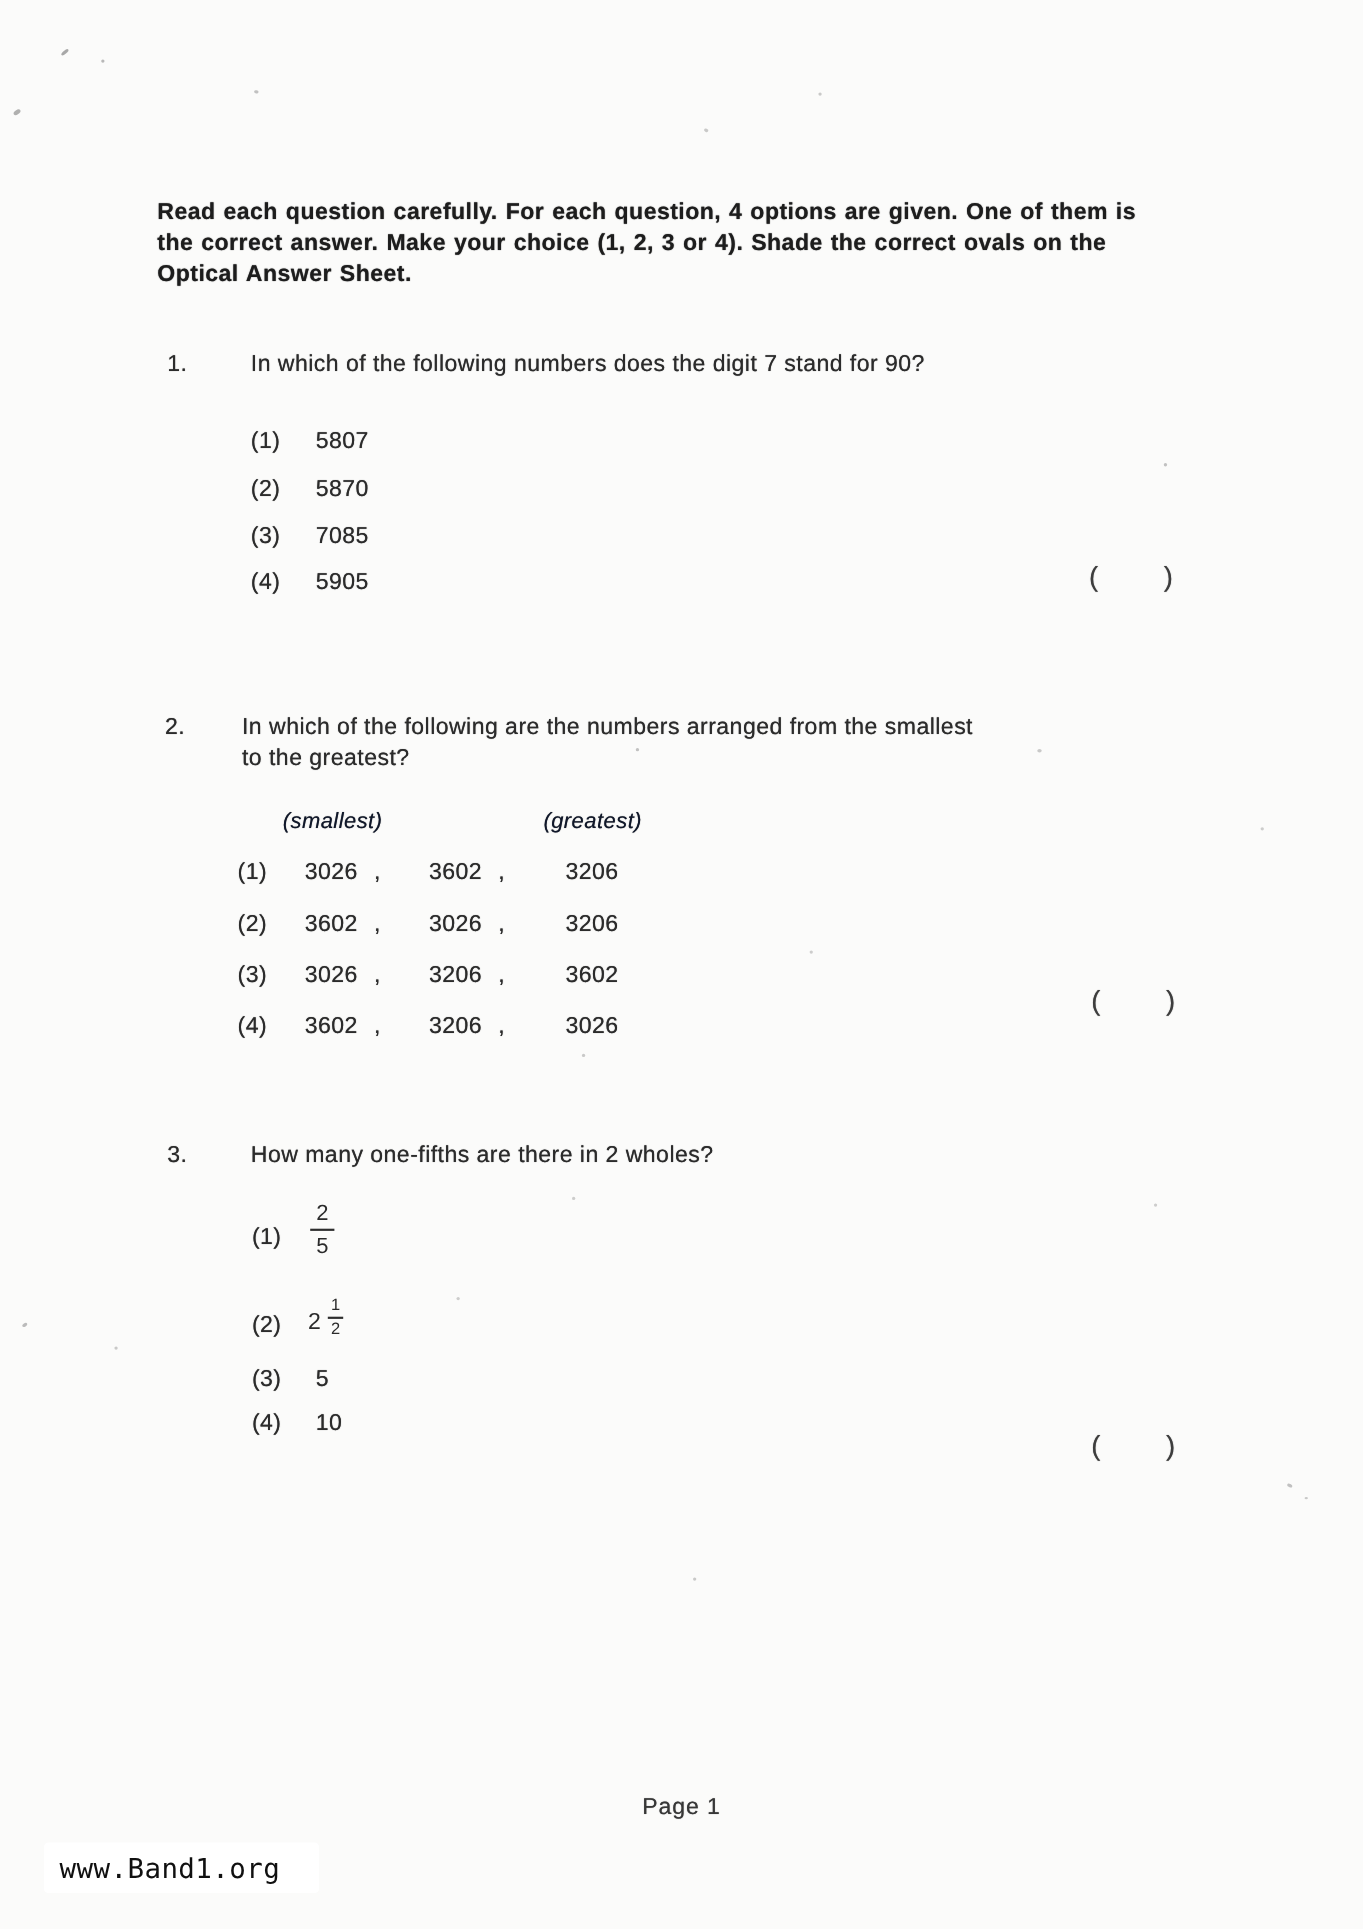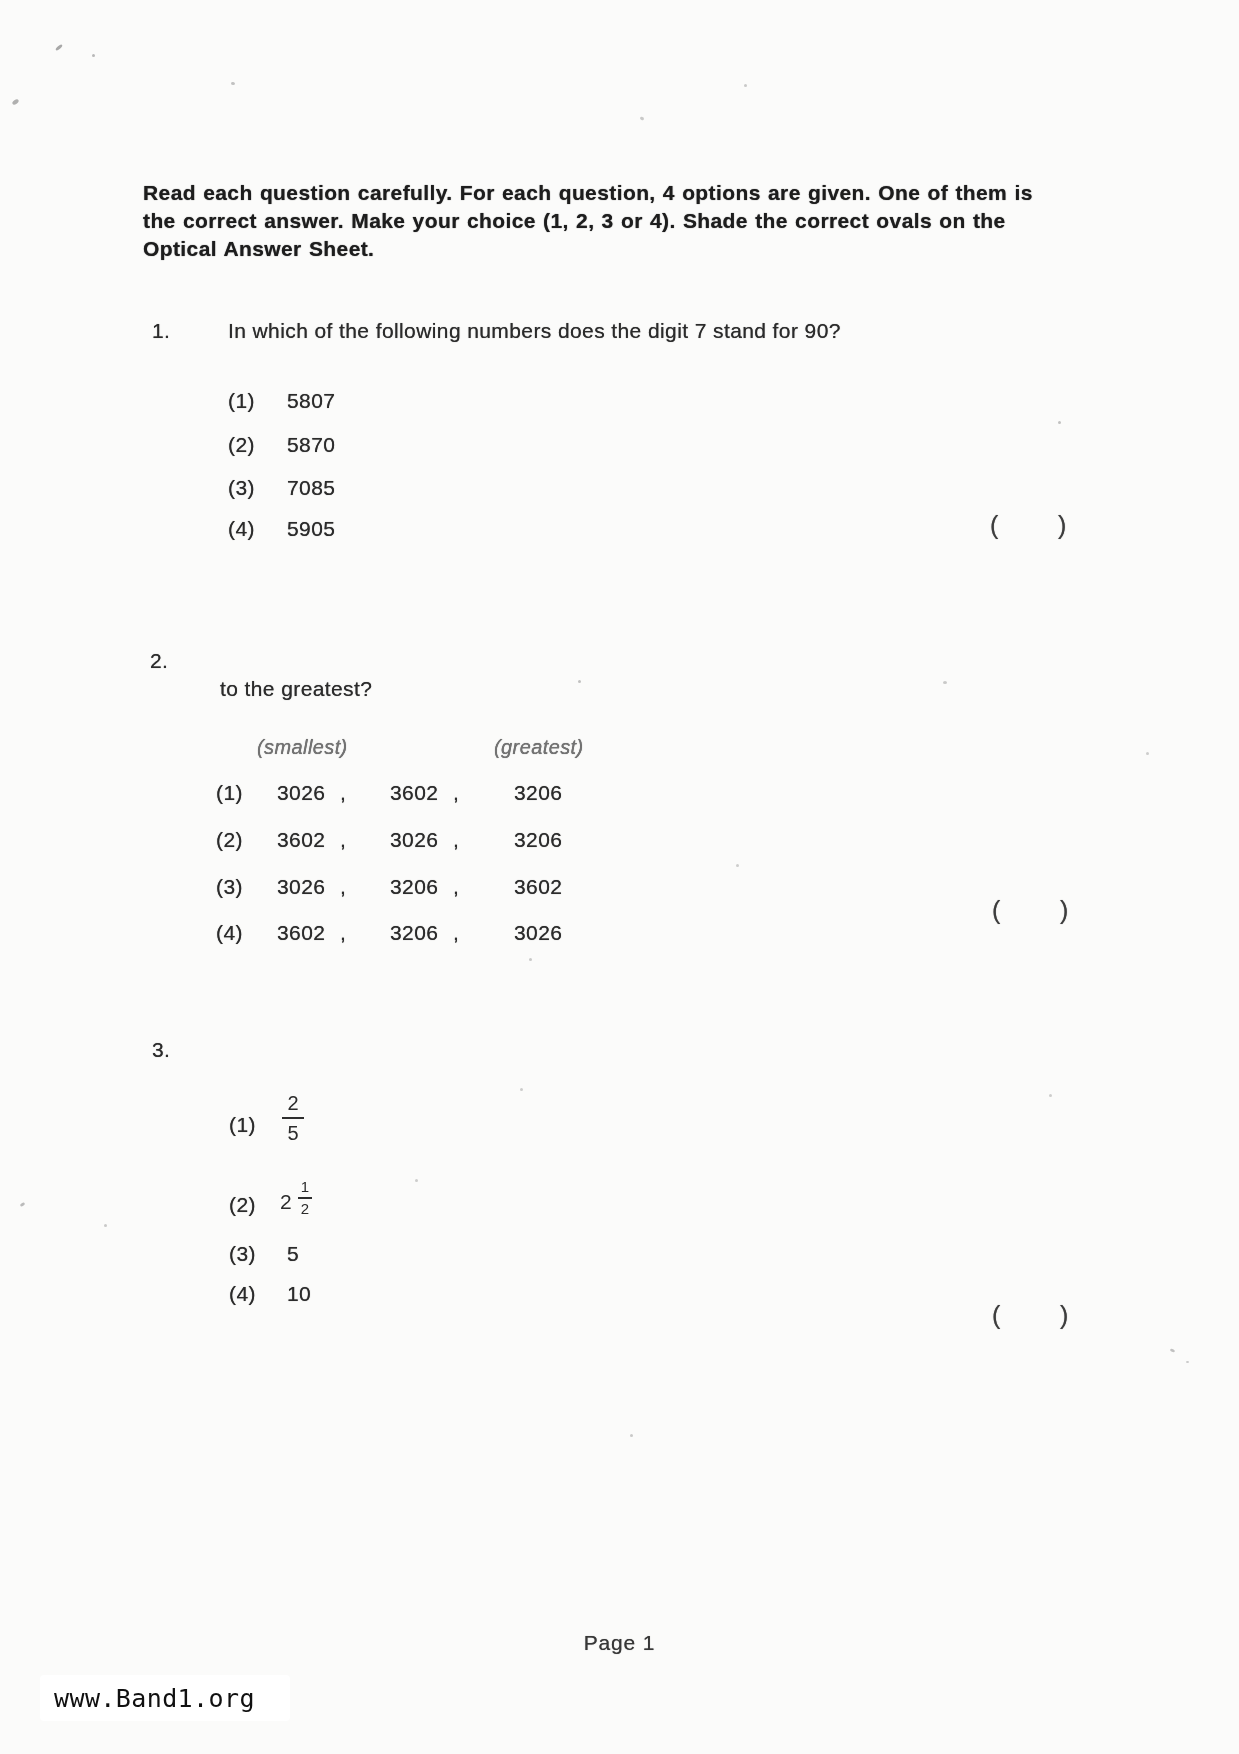--- a/index.html
+++ b/index.html
@@ -15,21 +15,21 @@
   .title{text-decoration:underline;text-decoration-thickness:2px;text-underline-offset:4px;white-space:pre;}
   .instr{word-spacing:1px;text-align:right;}
   .row{position:absolute;height:28px;}
   .row .lbl{position:absolute;left:0;}
   .row .val{position:absolute;left:59px;}
   .q2row .v0{position:absolute;left:61px;}
   .q2row .c0{position:absolute;left:124px;}
   .q2row .v1{position:absolute;left:174px;}
   .q2row .c1{position:absolute;left:237px;}
   .q2row .v2{position:absolute;left:298px;}
-  .ital{font-style:italic;font-size:20px;color:#737373;}
+  .ital{font-style:italic;font-size:20px;color:#0f172a;}
   .ansbr{position:absolute;width:100px;height:32px;}
   .ansbr span{position:absolute;font-size:25px;line-height:30px;color:#3d3d3d;
     text-shadow:0 0 0.8px rgba(60,60,60,0.8);}
   .ansbr .op{left:0;}
   .ansbr .cl{left:68px;}
   .fracrow .lbl{position:absolute;left:0;top:22px;}
   .frac{position:absolute;left:51px;top:0;display:flex;flex-direction:column;align-items:center;
     font-size:20px;line-height:26px;width:26px;text-align:center;}
   .fbar{width:22px;height:0;border-top:2px solid #2e2e2e;margin:1px 0;}
   .whole{position:absolute;left:51px;top:20px;font-size:21px;}
@@ -71,20 +71,21 @@
     <span class="scan lbl">(4)</span>
     <span class="scan val">5905</span>
   </div>
 
   <div class="ansbr" style="left:990px;top:510px;">
     <span class="op">(</span>
     <span class="cl">)</span>
   </div>
 
   <div class="scan" style="left:150px;top:648px;">2.</div>
+  <div class="scan" style="left:220px;top:648px;">In which of the following are the numbers arranged from the smallest</div>
   <div class="scan" style="left:220px;top:676px;">to the greatest?</div>
 
   <div class="scan ital" style="left:257px;top:734px;">(smallest)</div>
   <div class="scan ital" style="left:494px;top:734px;">(greatest)</div>
 
   <div class="row q2row" style="left:216px;top:780px;">
     <span class="scan lbl">(1)</span>
     <span class="scan v0">3026</span>
     <span class="scan c0">,</span>
     <span class="scan v1">3602</span>
@@ -115,20 +116,21 @@
     <span class="scan c1">,</span>
     <span class="scan v2">3026</span>
   </div>
 
   <div class="ansbr" style="left:992px;top:895px;">
     <span class="op">(</span>
     <span class="cl">)</span>
   </div>
 
   <div class="scan" style="left:152px;top:1037px;">3.</div>
+  <div class="scan" style="left:228px;top:1037px;">How many one-fifths are there in 2 wholes?</div>
 
   <div class="row fracrow" style="left:229px;top:1090px;height:60px;">
     <span class="scan lbl">(1)</span>
     <span class="frac">
       <span>2</span>
       <span class="fbar"></span>
       <span>5</span>
     </span>
   </div>
 

